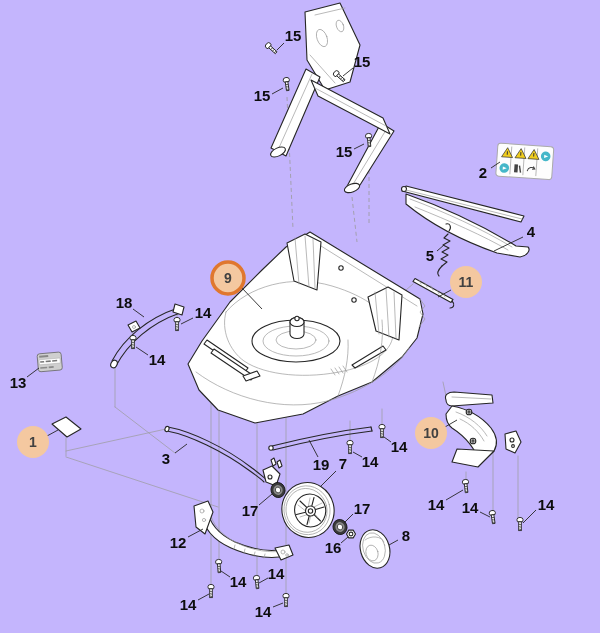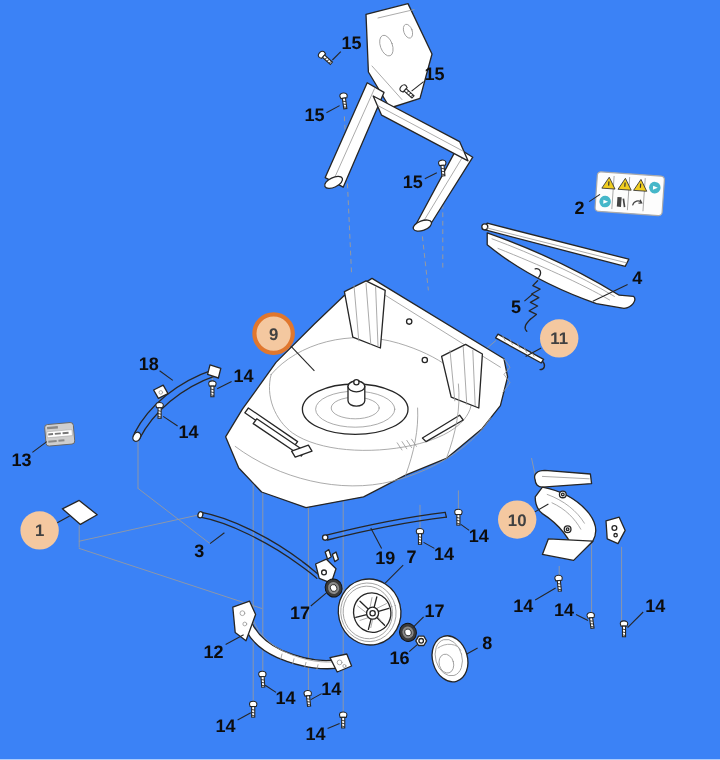--- a/index.html
+++ b/index.html
@@ -1,17 +1,17 @@
 <!DOCTYPE html>
 <html><head>
 <meta charset="utf-8">
 <style>
   html,body{margin:0;padding:0;background:#ffffff;}
   body{width:600px;height:633px;font-family:"Liberation Sans",sans-serif;}
-  .stage{position:relative;width:600px;height:633px;background:#3b82f6;overflow:hidden;}
+  .stage{position:relative;width:600px;height:633px;background:#c4b5fd;overflow:hidden;}
   svg{position:absolute;left:0;top:0;}
   
   .ln  {stroke:#262626;fill:none;stroke-width:1.1;stroke-linecap:round;stroke-linejoin:round;}
   .fln {stroke:#262626;fill:#ffffff;stroke-width:1.1;stroke-linecap:round;stroke-linejoin:round;}
   .lt  {stroke:#9b9b9b;fill:none;stroke-width:0.7;stroke-linecap:round;}
   .dsh {stroke:#9b9b9b;fill:none;stroke-width:0.8;stroke-dasharray:4 3;}
   .callout-text{font-family:"Liberation Sans",sans-serif;font-weight:bold;font-size:15px;}
   .callout-text.circled{font-size:14px;}
 </style>
 </head>

